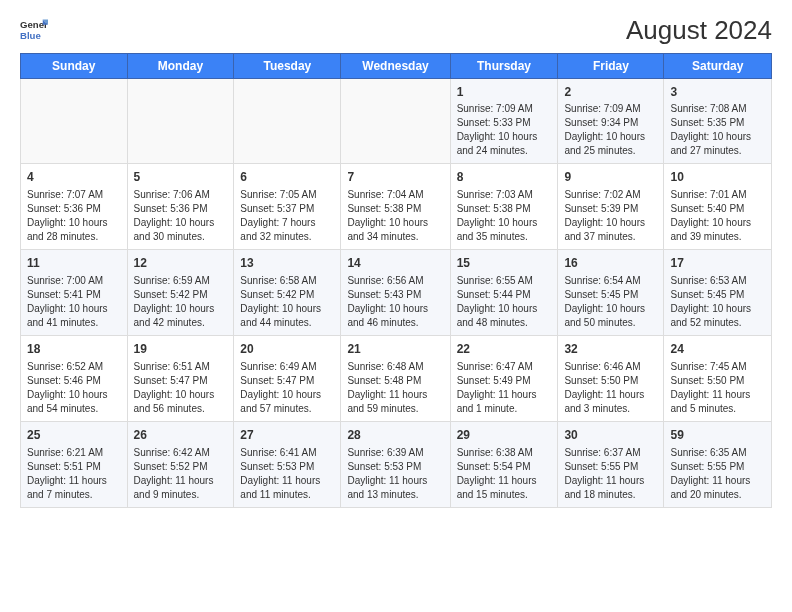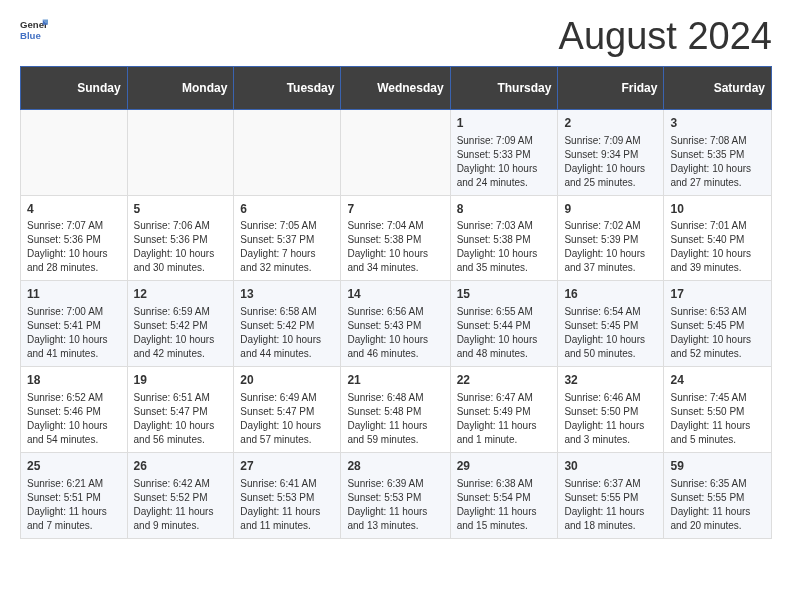--- a/index.html
+++ b/index.html
@@ -22,42 +22,42 @@
       gap: 2px;
     }
     .logo-icon {
       width: 28px;
       height: 28px;
     }
     .title-block {
       text-align: right;
     }
     .calendar-title {
-      font-size: 38px;
+      font-size: 26px;
       font-weight: 300;
       color: #333;
       line-height: 1.1;
     }
     .calendar-subtitle {
       font-size: 15px;
       color: #333;
     }
     .calendar-table {
       width: 100%;
       border-collapse: collapse;
       font-size: 10.5px;
     }
     .calendar-table thead tr th {
-      background-color: #404040;
+      background-color: #3b82f6;
       color: #fff;
       font-weight: bold;
       font-size: 12px;
-      padding: 14px 6px;
+      padding: 5px 6px;
       border: 1px solid #3a63b0;
-      text-align: right;
+      text-align: center;
     }
     .calendar-table tbody tr {
       border-bottom: 1px solid #ccc;
     }
     .calendar-table tbody td {
       vertical-align: top;
       padding: 5px 6px;
       border: 1px solid #ddd;
       width: 113px;
       min-height: 80px;

